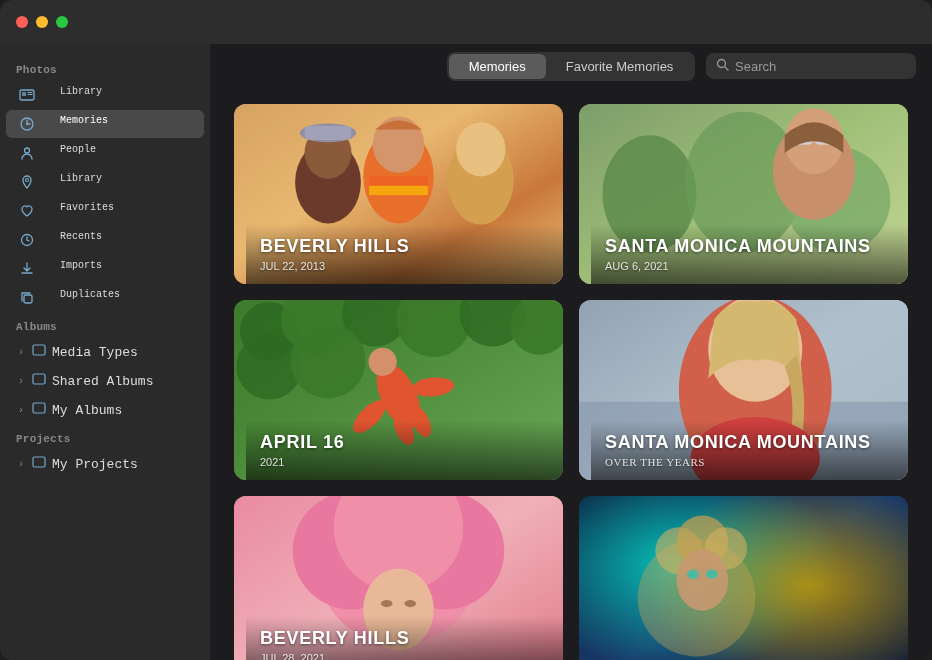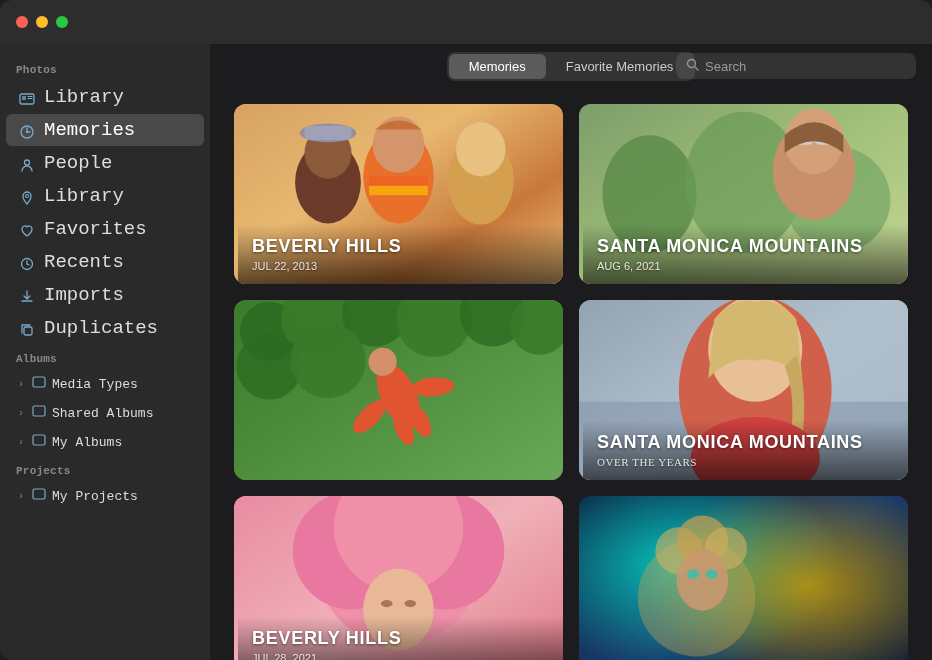--- a/index.html
+++ b/index.html
@@ -57,27 +57,27 @@
       font-size: 11px;
       font-weight: 600;
       color: #888;
       padding: 8px 16px 4px 16px;
       text-transform: none;
       letter-spacing: 0.02em;
     }
 
     .sidebar-item {
       display: flex;
-      align-items: flex-end;
-      gap: 8px;
+      align-items: flex-start;
+      gap: 24px;
       padding: 5px 12px;
       cursor: pointer;
       border-radius: 6px;
       margin: 1px 6px;
-      font-size: 19px;
+      font-size: 10px;
       color: #ddd;
     }
 
     .sidebar-item.active {
       background: rgba(255,255,255,0.15);
       color: #fff;
     }
 
     .sidebar-item .icon {
       width: 18px;
@@ -150,21 +150,21 @@
 
     .search-bar {
       position: absolute;
       right: 16px;
       display: flex;
       align-items: center;
       background: rgba(255,255,255,0.1);
       border-radius: 8px;
       padding: 5px 10px;
       gap: 6px;
-      width: 240px;
+      width: 210px;
     }
 
     .search-icon-svg {
       color: #999;
       font-size: 13px;
     }
 
     .search-input {
       background: none;
       border: none;
@@ -218,21 +218,21 @@
     .card-bg-5 {
       background: linear-gradient(135deg, #e898a0 0%, #f0b0b8 20%, #f8c8c0 40%, #f4b8c0 60%, #e0909a 80%, #d07888 100%);
     }
     .card-bg-6 {
       background: linear-gradient(135deg, #1a2a4a 0%, #2a4a7a 20%, #1a3a6a 40%, #3a5a8a 60%, #0a1a3a 80%, #243060 100%);
     }
 
     .card-overlay {
       position: absolute;
       bottom: 0;
-      left: 4px;
+      left: 12px;
       right: 0;
       padding: 12px 14px;
       background: linear-gradient(to top, rgba(0,0,0,0.6) 0%, transparent 100%);
     }
 
     .card-title {
       font-size: 18px;
       font-weight: 700;
       color: #fff;
       text-transform: uppercase;
@@ -552,20 +552,24 @@
 
               <ellipse cx="-30" cy="-5" rx="18" ry="8" fill="#e05530" transform="rotate(-20)"></ellipse>
               <ellipse cx="30" cy="-5" rx="18" ry="8" fill="#e05530" transform="rotate(20)"></ellipse>
 
               <circle cx="0" cy="-32" r="12" fill="#d4906a"></circle>
 
               <ellipse cx="-8" cy="28" rx="7" ry="14" fill="#e05530"></ellipse>
               <ellipse cx="8" cy="28" rx="7" ry="14" fill="#e05530"></ellipse>
             </g>
           </svg>
+        </div>
+        <div class="card-overlay">
+          <div class="card-title">APRIL 16</div>
+          <div class="card-subtitle">2021</div>
         </div>
       </div>
 
       <div class="memory-card">
         <div class="card-illustration card-bg-4">
           <svg width="100%" height="100%" viewBox="0 0 280 180" preserveAspectRatio="xMidYMid slice">
             <defs>
               <linearGradient id="bg4" x1="0" y1="0" x2="1" y2="1">
                 <stop offset="0%" stop-color="#90a0b0"></stop>
                 <stop offset="50%" stop-color="#b0c0cc"></stop>

